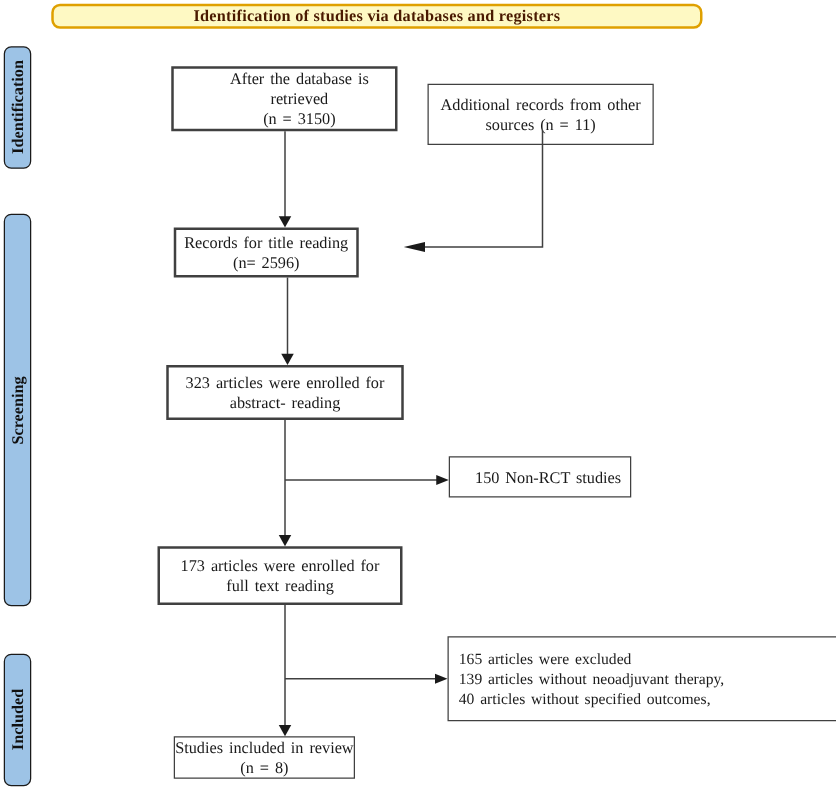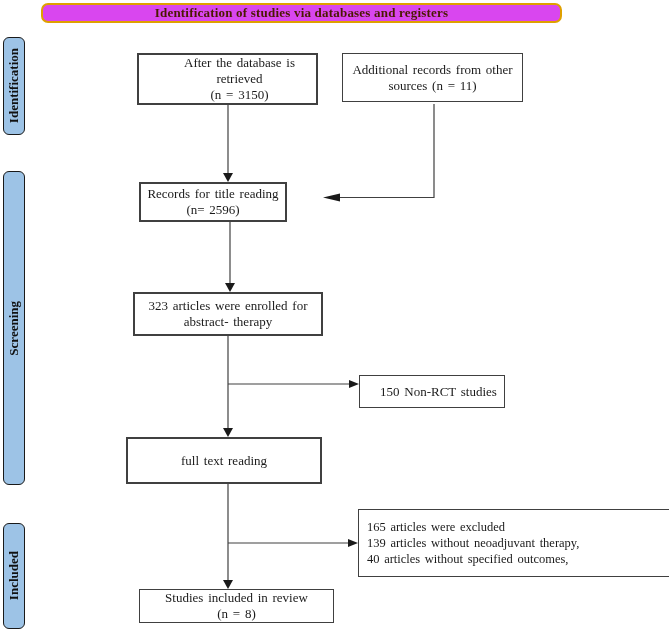--- a/index.html
+++ b/index.html
@@ -13,21 +13,21 @@
     width: 669px;
     height: 640px;
     background: #ffffff;
     overflow: hidden;
   }
   
   .banner {
     position: absolute;
     left: 41px; top: 3px;
     width: 521px; height: 20px;
-    background: #d946ef;
+    background: #fef9c3;
     border: 2px solid #DFA000;
     border-radius: 7px;
     box-sizing: border-box;
     display: flex;
     align-items: center;
     justify-content: center;
   }
   .banner span {
     font-size: 13px;
     font-weight: bold;
@@ -76,28 +76,28 @@
     text-align: center;
   }
   .flow-box.thin { border-width: 1.5px; }
   .flow-box.left-align {
     align-items: flex-start;
     text-align: left;
     padding-left: 8px;
     padding-right: 4px;
   }
   #box-database    { left: 137px; top: 53px;  width: 181px; height: 52px; padding-left: 24px; }
-  #box-additional  { left: 342px; top: 53px;  width: 181px; height: 49px; }
+  #box-additional  { left: 342px; top: 67px;  width: 181px; height: 49px; }
   #box-title       { left: 139px; top: 182px; width: 148px; height: 40px; }
   #box-abstract    { left: 133px; top: 292px; width: 190px; height: 44px; }
-  #box-nonrct      { left: 359px; top: 375px; width: 146px; height: 33px; padding-left: 20px; }
+  #box-nonrct      { left: 359px; top: 365px; width: 146px; height: 33px; padding-left: 20px; }
   #box-fulltext    { left: 126px; top: 437px; width: 196px; height: 47px; }
   #box-excluded    { left: 358px; top: 509px; width: 360px; height: 68px;
                      font-size: 12.5px; line-height: 16px; }
-  #box-included    { left: 139px; top: 589px; width: 195px; height: 34px; }
+  #box-included    { left: 139px; top: 589px; width: 145px; height: 34px; }
   
   .connectors {
     position: absolute;
     left: 0; top: 0;
     width: 669px; height: 640px;
     pointer-events: none;
   }
 </style>
 </head>
 <body>
@@ -128,28 +128,29 @@
     <div>sources  (n = 11)</div>
   </div>
 
   <div class="flow-box" id="box-title">
     <div>Records for title reading</div>
     <div>(n= 2596)</div>
   </div>
 
   <div class="flow-box" id="box-abstract">
     <div>323 articles were enrolled for</div>
-    <div>abstract- therapy</div>
+    <div>abstract- reading</div>
   </div>
 
   <div class="flow-box thin left-align" id="box-nonrct">
     <div>150 Non-RCT studies</div>
   </div>
 
   <div class="flow-box" id="box-fulltext">
+    <div>173 articles were enrolled for</div>
     <div>full text reading</div>
   </div>
 
   <div class="flow-box thin left-align" id="box-excluded">
     <div>165 articles were excluded</div>
     <div>139 articles without neoadjuvant therapy,</div>
     <div>40 articles without specified  outcomes,</div>
   </div>
 
   <div class="flow-box thin" id="box-included">

